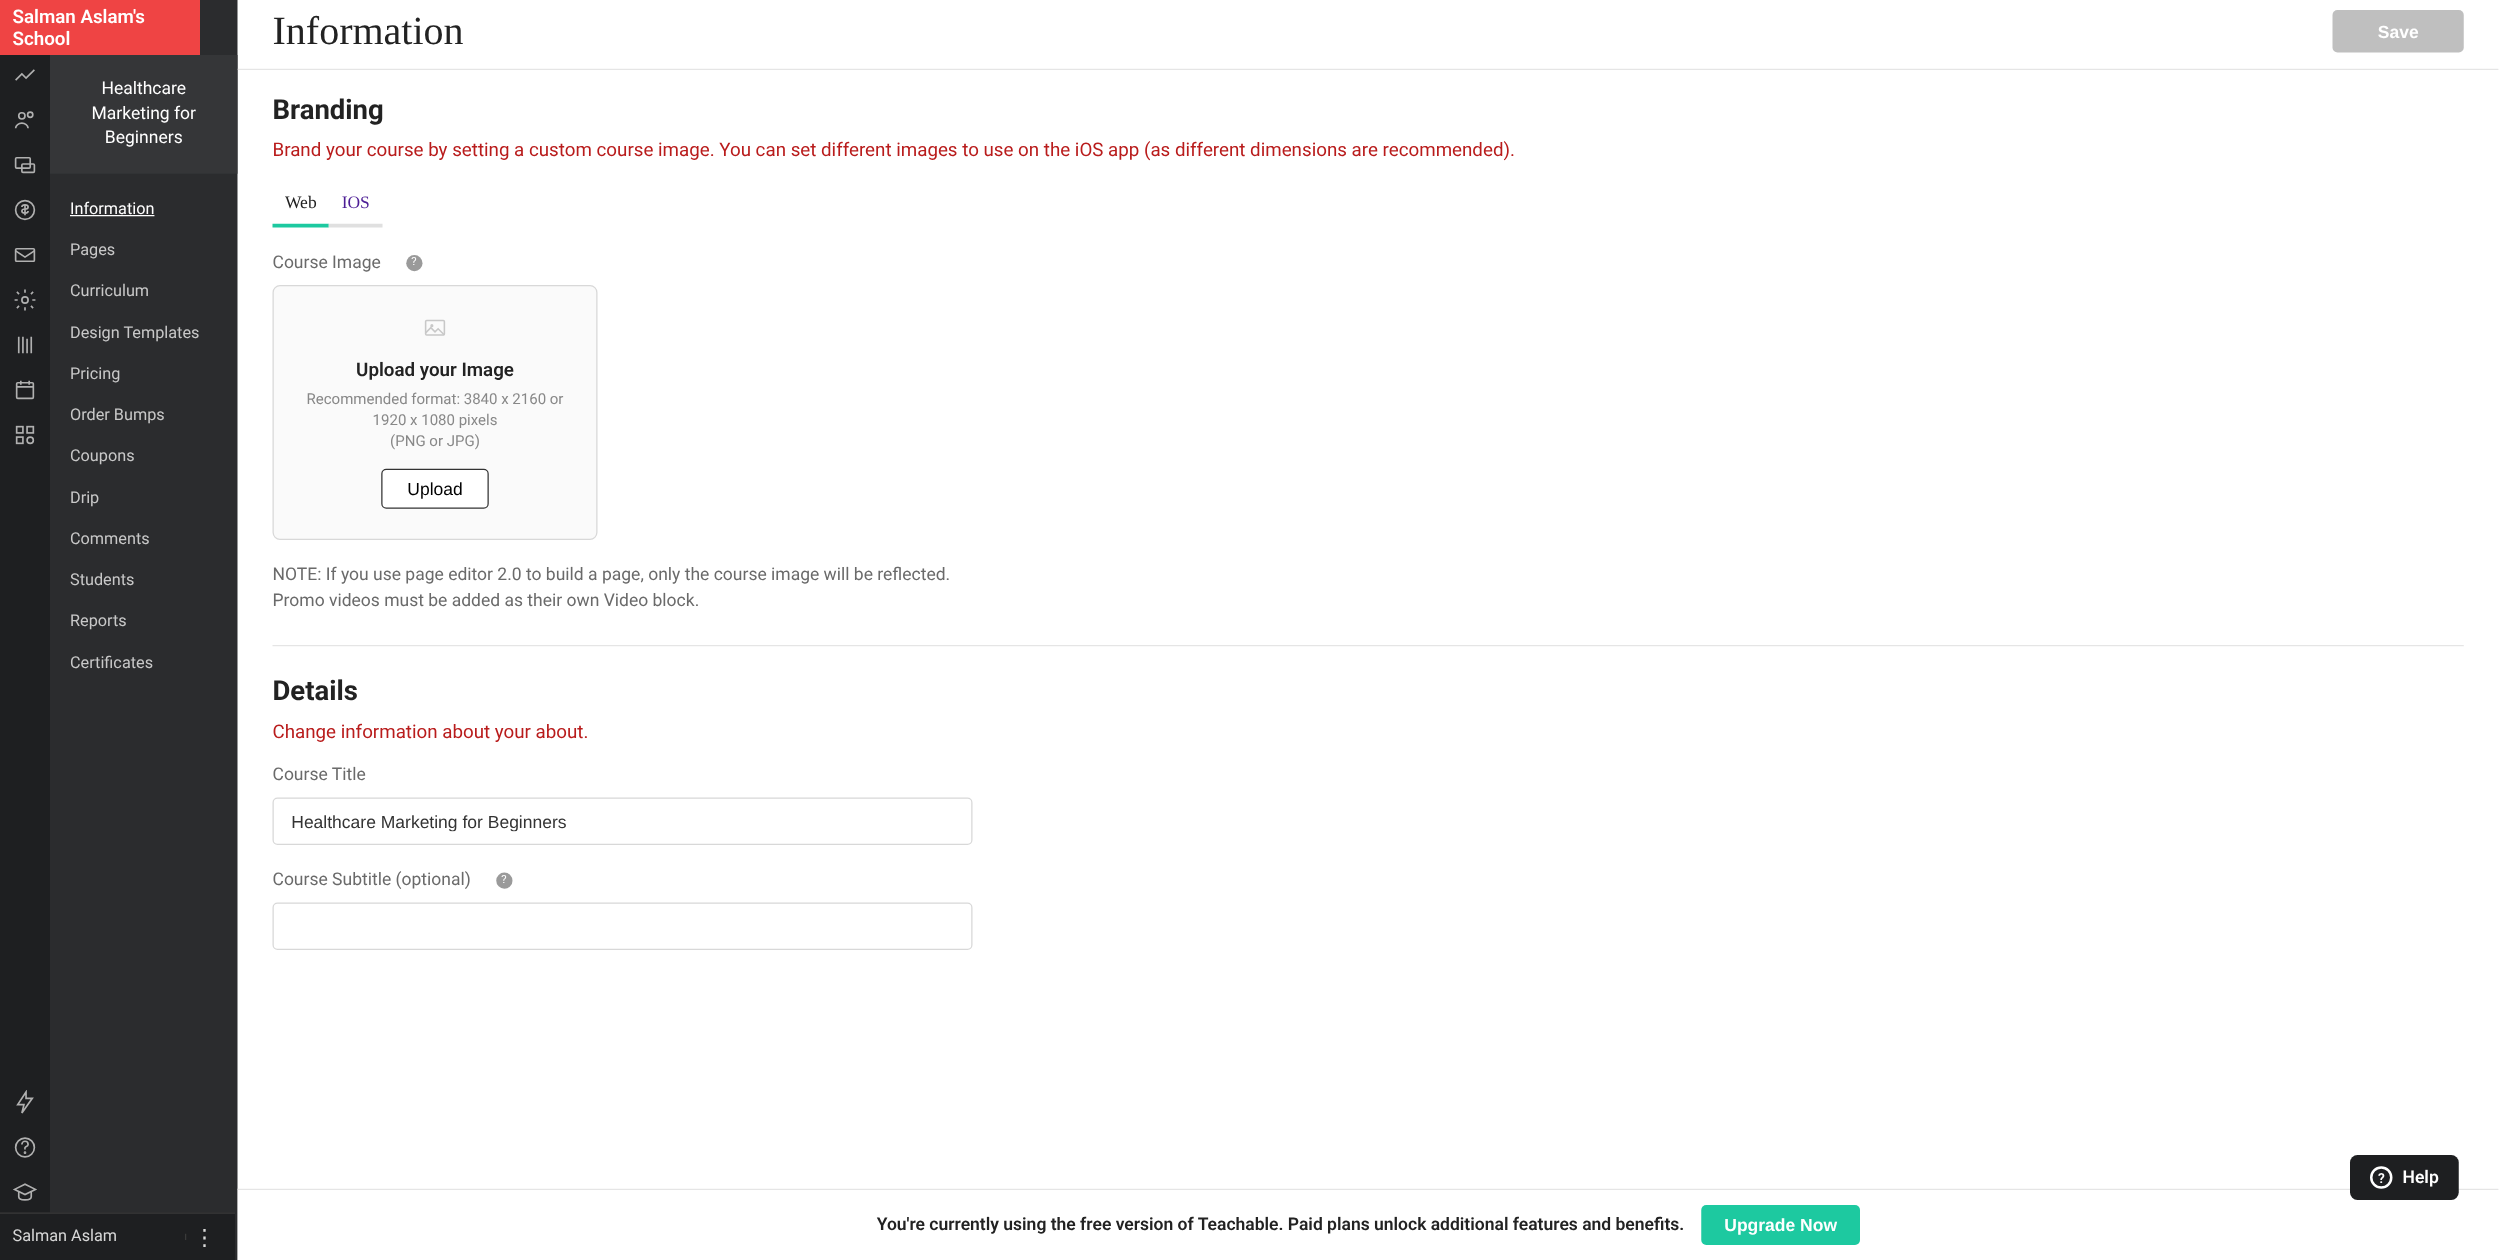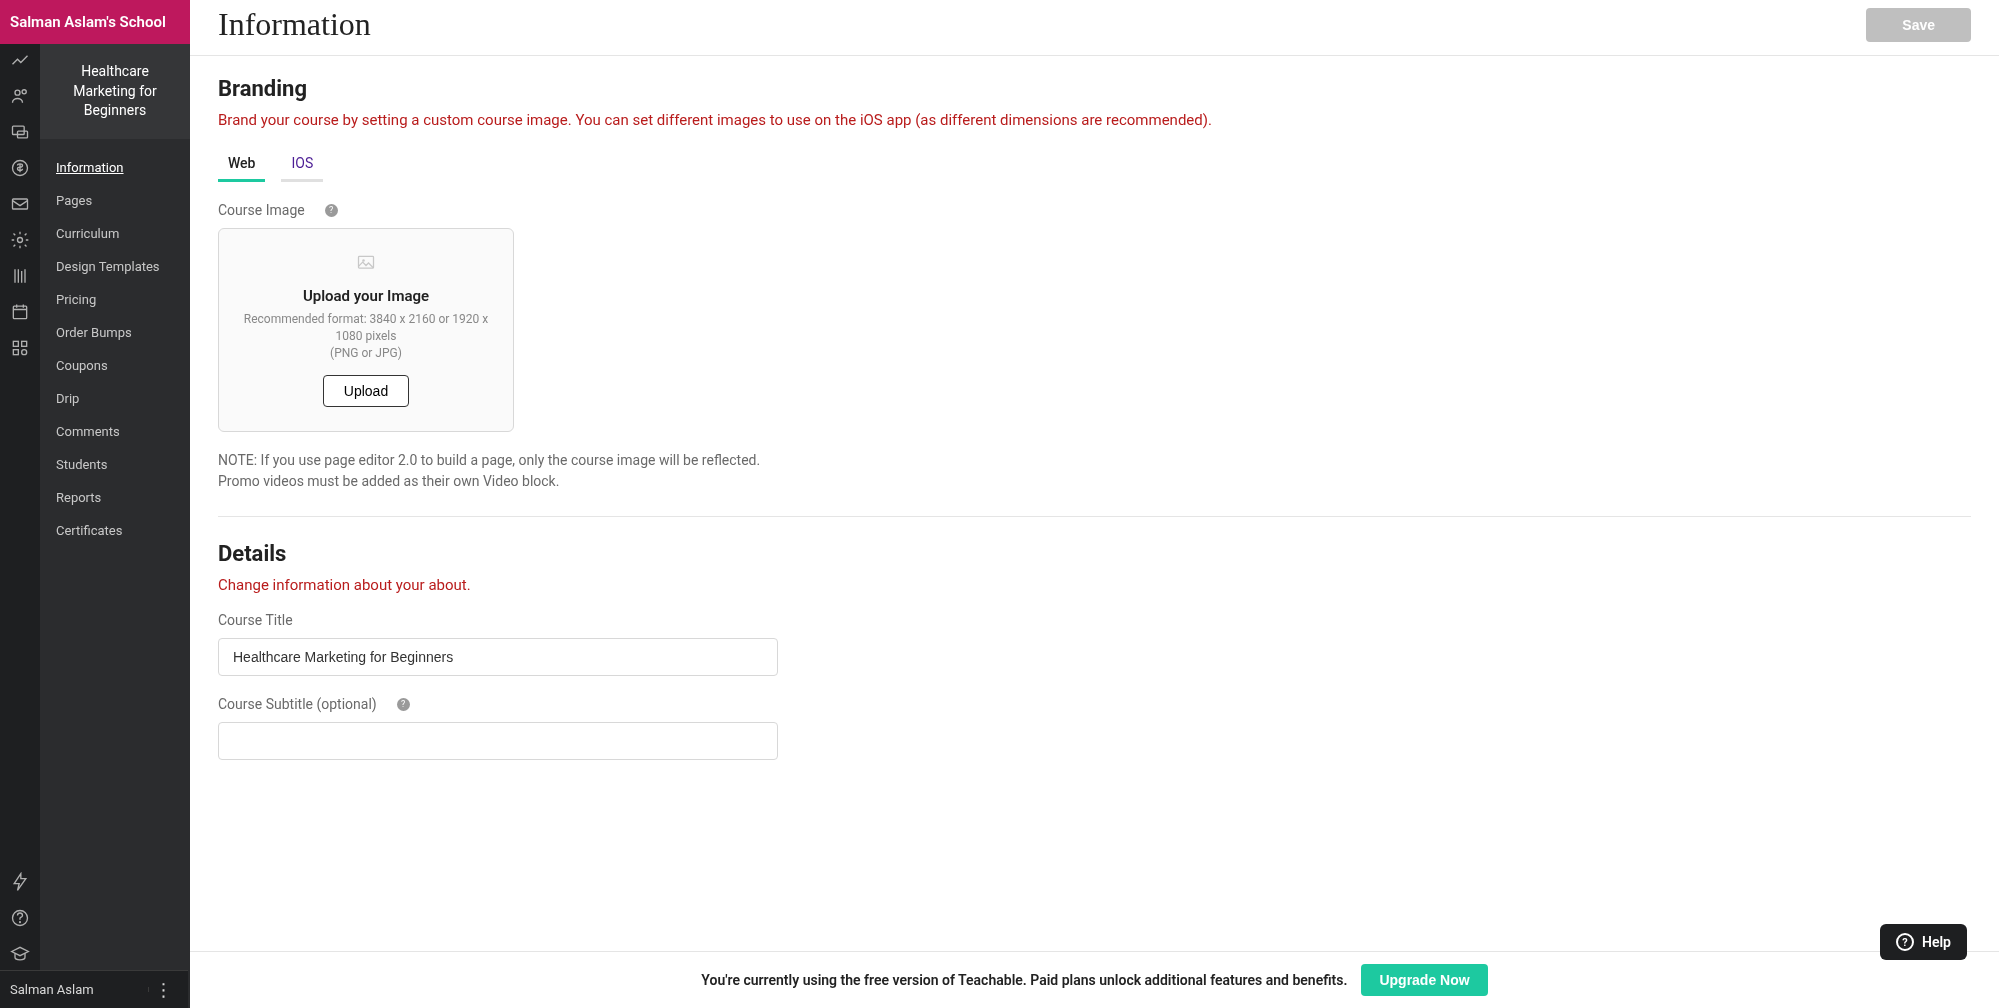--- a/index.html
+++ b/index.html
@@ -29,31 +29,31 @@
 
 .sidebar {
   width: 150px;
   background: #2b2c2e;
   color: #e0e0e0;
   display: flex;
   flex-direction: column;
   position: relative;
 }
 .school-header {
-  background: #be185d;
+  background: #ef4444;
   color: #fff;
   font-weight: 600;
   font-size: 15px;
   padding: 12px 10px;
   height: 44px;
   display: flex;
   align-items: center;
   margin-left: -40px;
   padding-left: 10px;
-  width: 190px;
+  width: 160px;
 }
 .course-title-block {
   background: #353638;
   padding: 18px 12px;
   text-align: center;
   font-size: 14px;
   line-height: 1.4;
   color: #fff;
 }
 .nav-list { list-style: none; padding: 12px 0; }
@@ -121,21 +121,21 @@
   font-weight: 600;
   cursor: pointer;
 }
 
 .content { flex: 1; overflow-y: auto; padding: 20px 28px 80px 28px; }
 
 .section { margin-bottom: 24px; }
 .section h2 { font-size: 22px; font-weight: 700; margin-bottom: 10px; color: #222; }
 .section p.desc { font-size: 15px; color: #b91c1c; margin-bottom: 18px; }
 
-.tabs { display: flex; gap: 16px; margin-bottom: 20px; }
+.tabs { display: flex; gap: 0; margin-bottom: 20px; font-family: Liberation Serif, serif; }
 .tab {
   padding: 8px 10px;
   font-size: 14px;
   color: #4c1d95;
   cursor: pointer;
   border-bottom: 3px solid #e0e0e0;
 }
 .tab.active {
   color: #222;
   font-weight: 500;
@@ -151,21 +151,21 @@
   gap: 20px;
 }
 .help-icon {
   width: 13px; height: 13px; border-radius: 50%;
   background: #9a9a9a; color: #fff;
   font-size: 9px; display: inline-flex;
   align-items: center; justify-content: center;
 }
 
 .upload-box {
-  width: 296px;
+  width: 260px;
   border: 1px solid #d8d8d8;
   border-radius: 6px;
   background: #fafafa;
   padding: 24px 16px;
   text-align: center;
   margin-bottom: 18px;
 }
 .upload-box .img-icon {
   width: 22px; height: 20px;
   margin: 0 auto 14px;

